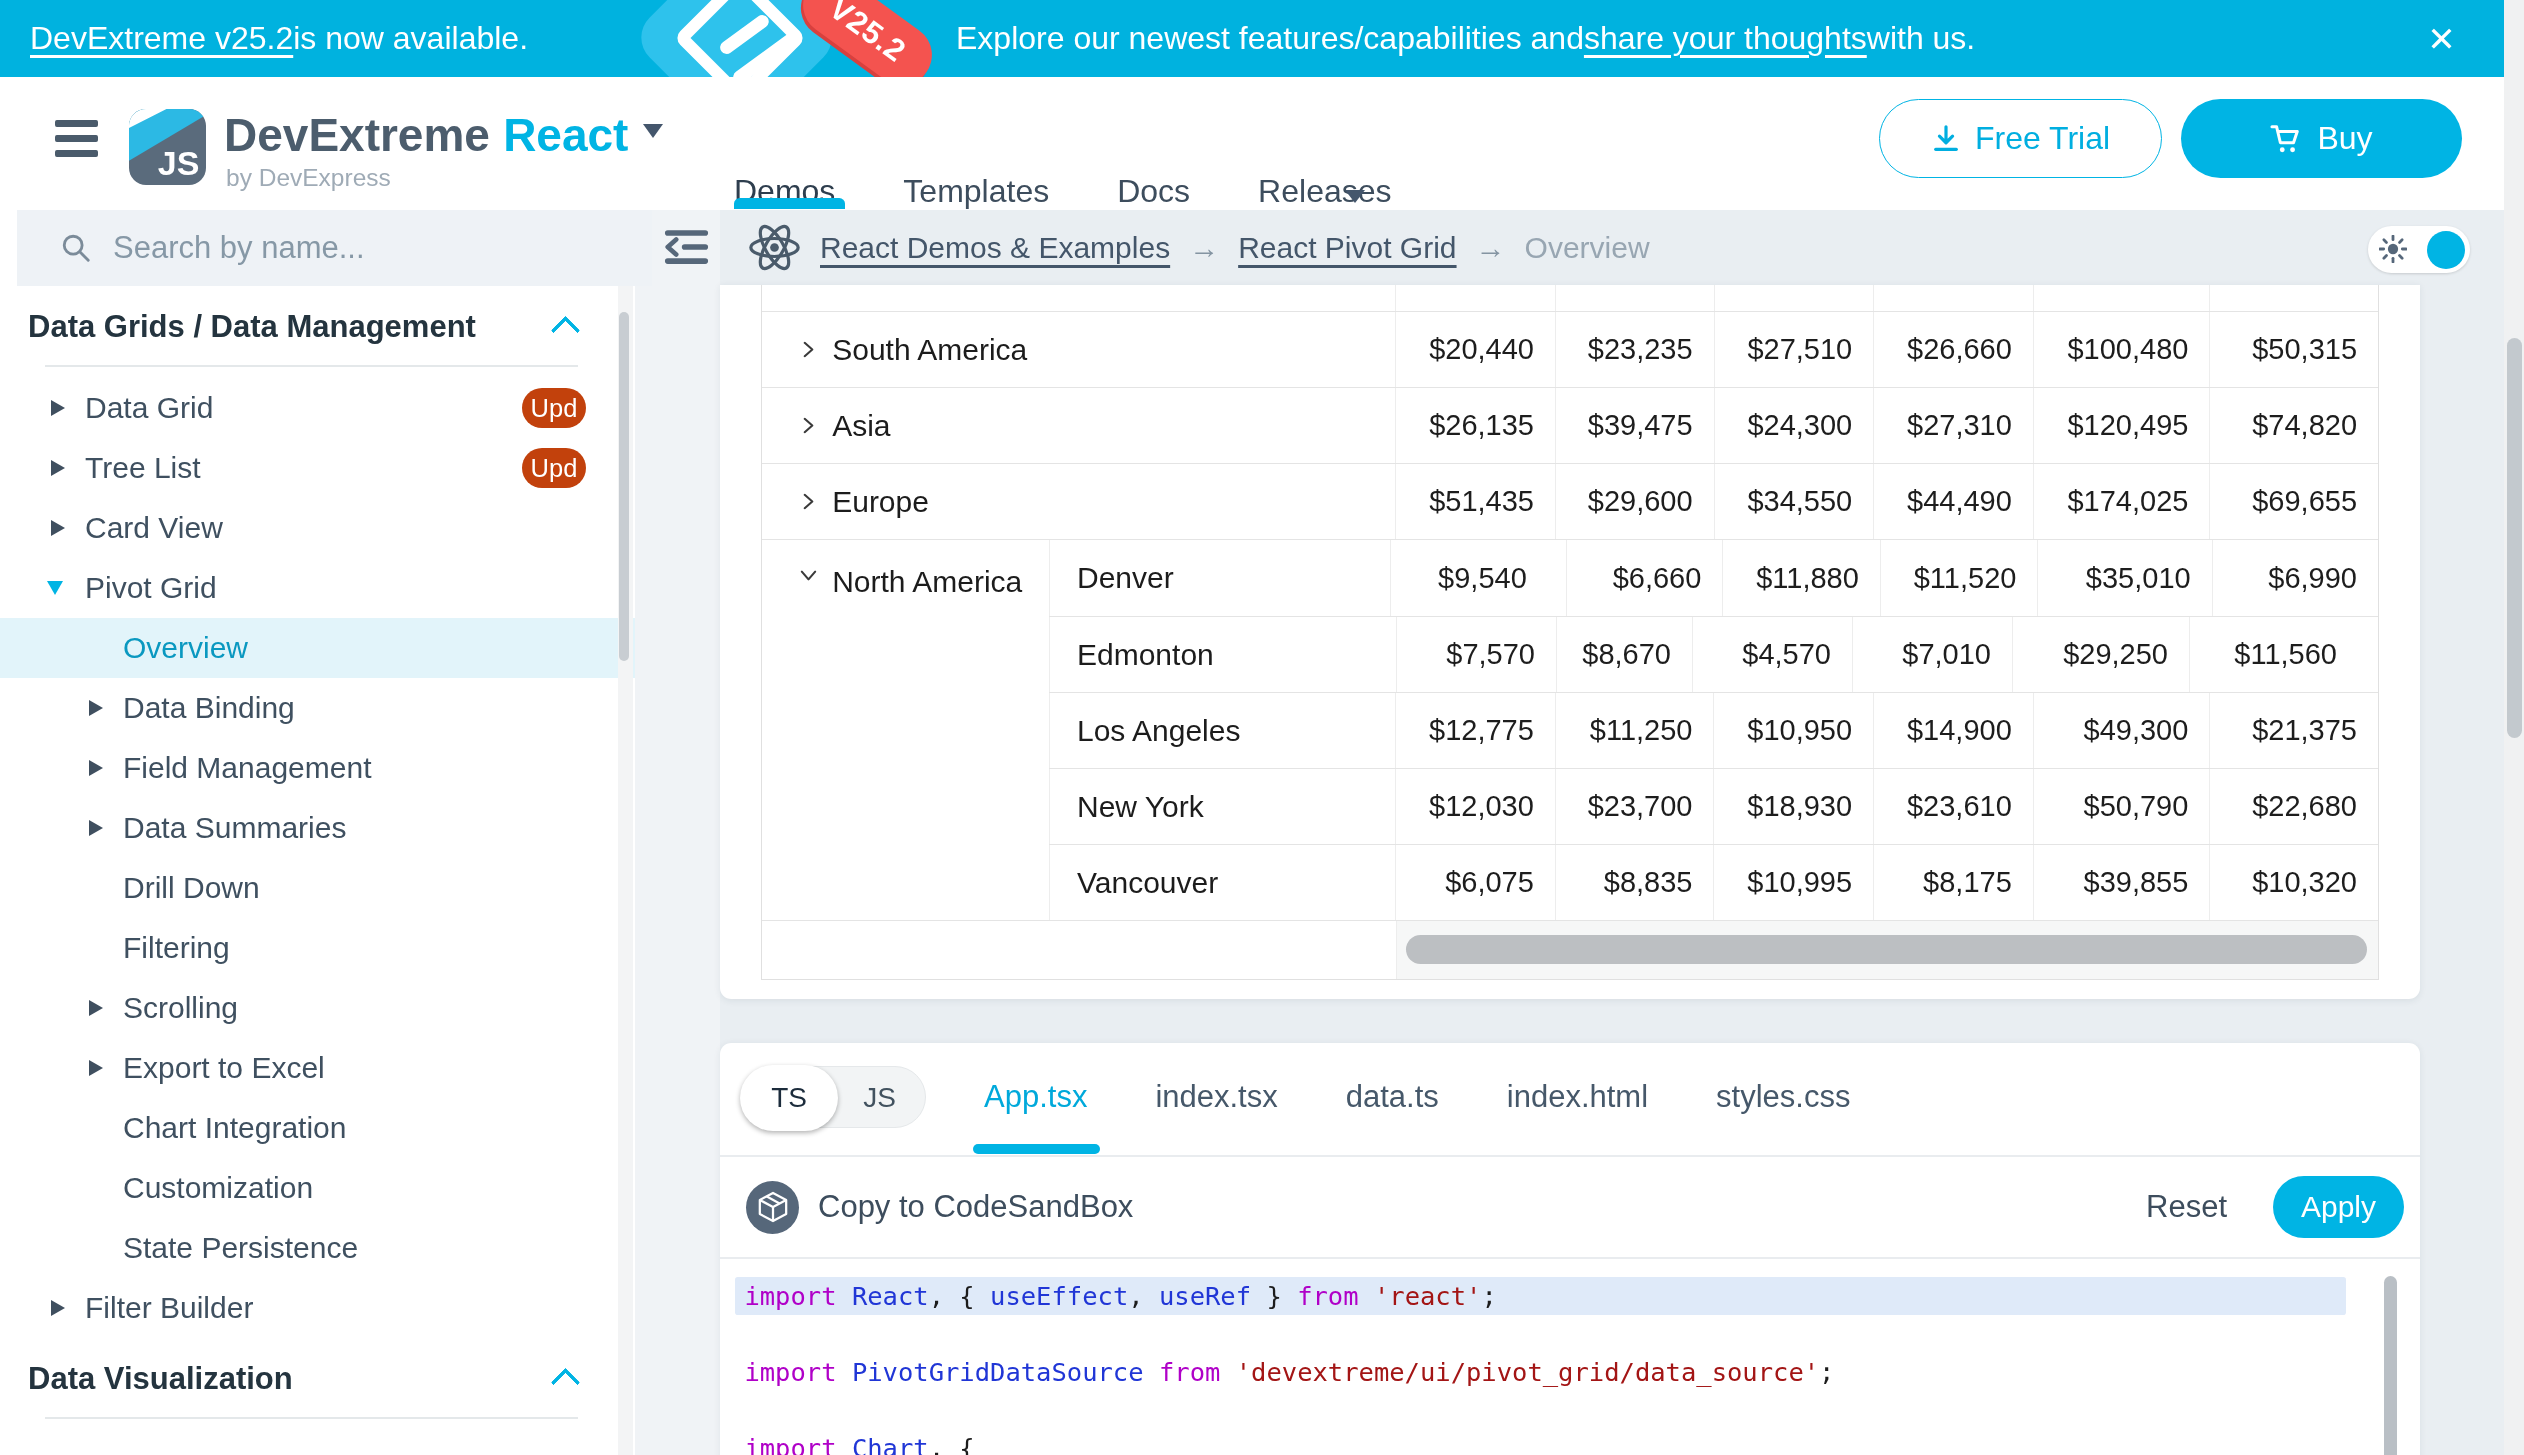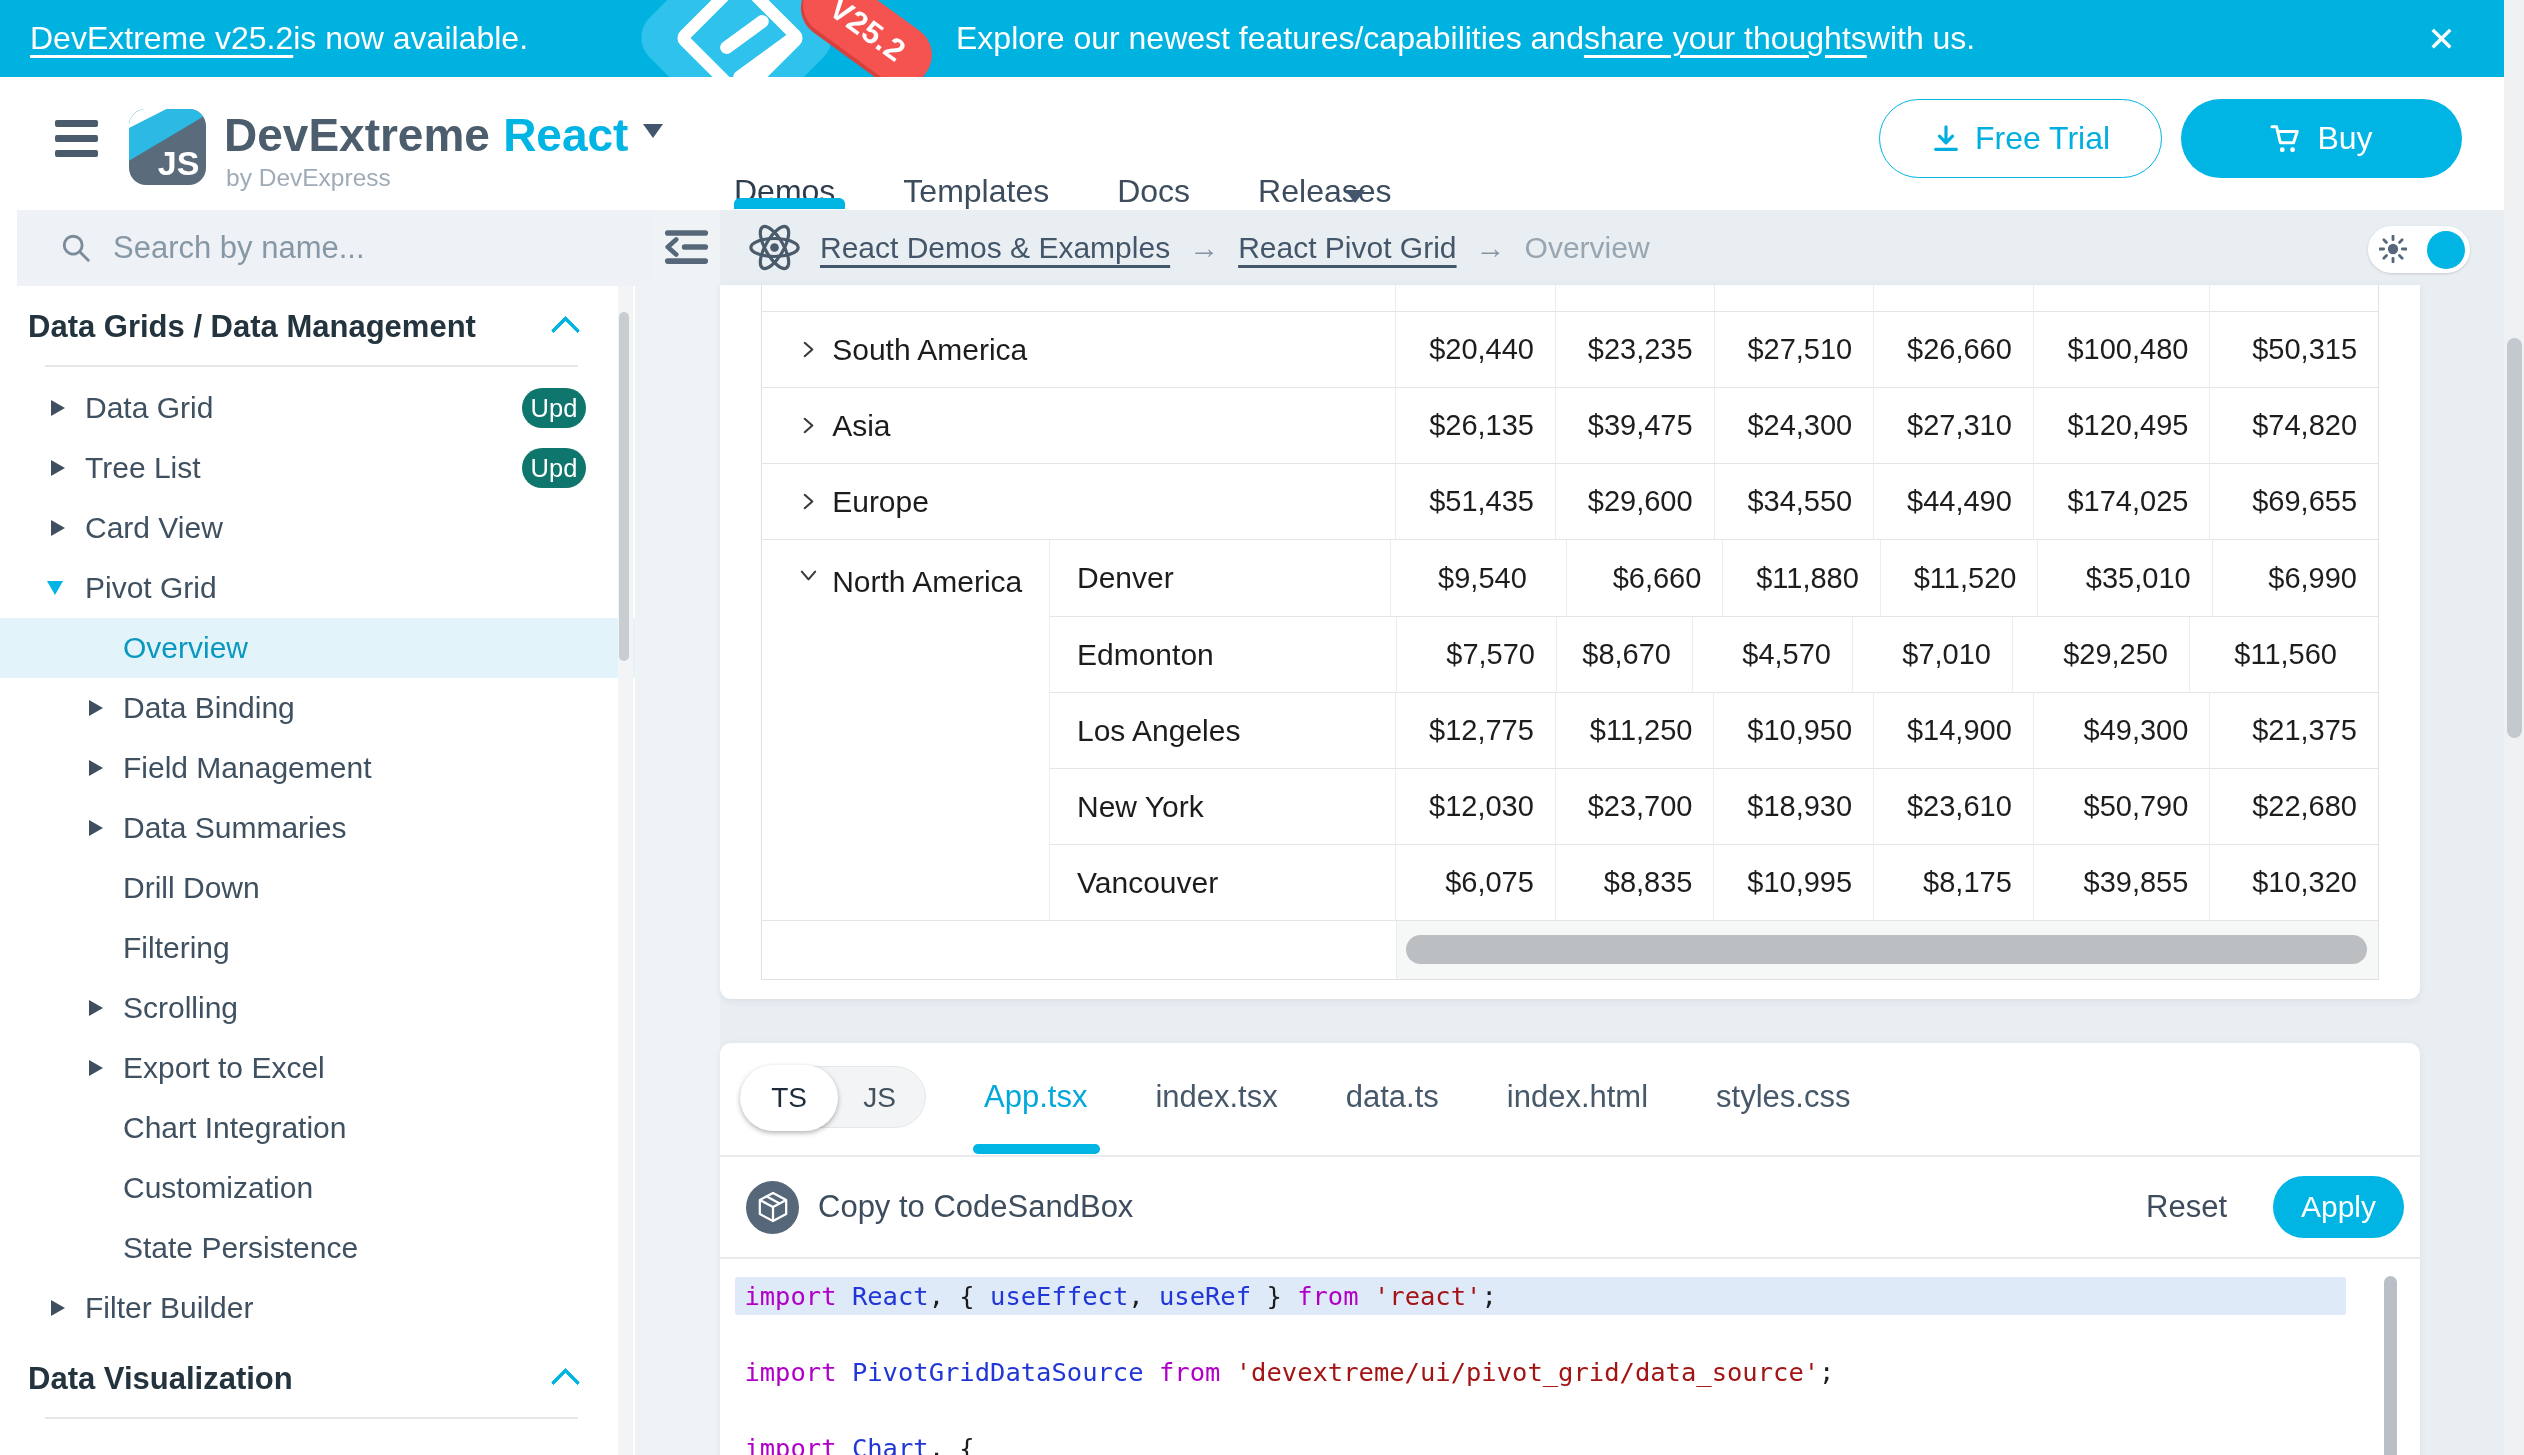--- a/index.html
+++ b/index.html
@@ -56,21 +56,21 @@
   .chev-up { position:absolute; right:55px; width:21px; height:21px; border-left:4.7px solid #00b4e4; border-top:4.7px solid #00b4e4; transform:rotate(45deg) translateY(5.7px); border-radius:1.9px; }
   .m-items { padding-top:11.3px; }
   .m-item { position:relative; height:60px; display:flex; align-items:center; font-size:30px; color:#3f5060; cursor:pointer; }
   .m-item .txt { position:absolute; left:85px; }
   .m-item.sub .txt { left:123px; }
   .m-item.sel { background:#e2f4fa; }
   .m-item.sel .txt { color:#0a98c0; }
   .tri-r { position:absolute; left:51px; width:0; height:0; border-left:14px solid #3f4f5f; border-top:8.5px solid transparent; border-bottom:8.5px solid transparent; }
   .m-item.sub .tri-r { left:89px; }
   .tri-d { position:absolute; left:47px; width:0; height:0; border-top:14px solid #00b4e4; border-left:8.5px solid transparent; border-right:8.5px solid transparent; }
-  .badge { position:absolute; right:49px; width:64px; height:40px; border-radius:20px; background:#0f766e; color:#fff; font-size:25.5px; display:flex; align-items:center; justify-content:center; }
+  .badge { position:absolute; right:49px; width:64px; height:40px; border-radius:20px; background:#c2410c; color:#fff; font-size:25.5px; display:flex; align-items:center; justify-content:center; }
   .side-scroll-track { position:absolute; left:618px; top:76px; bottom:0; width:15px; background:#f3f4f5; }
   .side-scroll-thumb { position:absolute; left:619px; top:102px; width:10.4px; height:349px; border-radius:5.7px; background:#c8cdd2; cursor:grab; }
 
   
   .crumb-row { position:absolute; left:635px; top:210px; width:1870px; height:76px; }
   .collapse-btn { position:absolute; left:29px; top:17px; cursor:pointer; }
   .crumbs { position:absolute; left:115px; top:0; height:76px; display:flex; align-items:center; gap:19px; font-size:30px; }
   .crumbs .lnk { color:#44566a; text-decoration:underline; text-underline-offset:6.6px; cursor:pointer; }
   .crumbs .sep { color:#8494a2; }
   .crumbs .cur { color:#98a6b2; }

